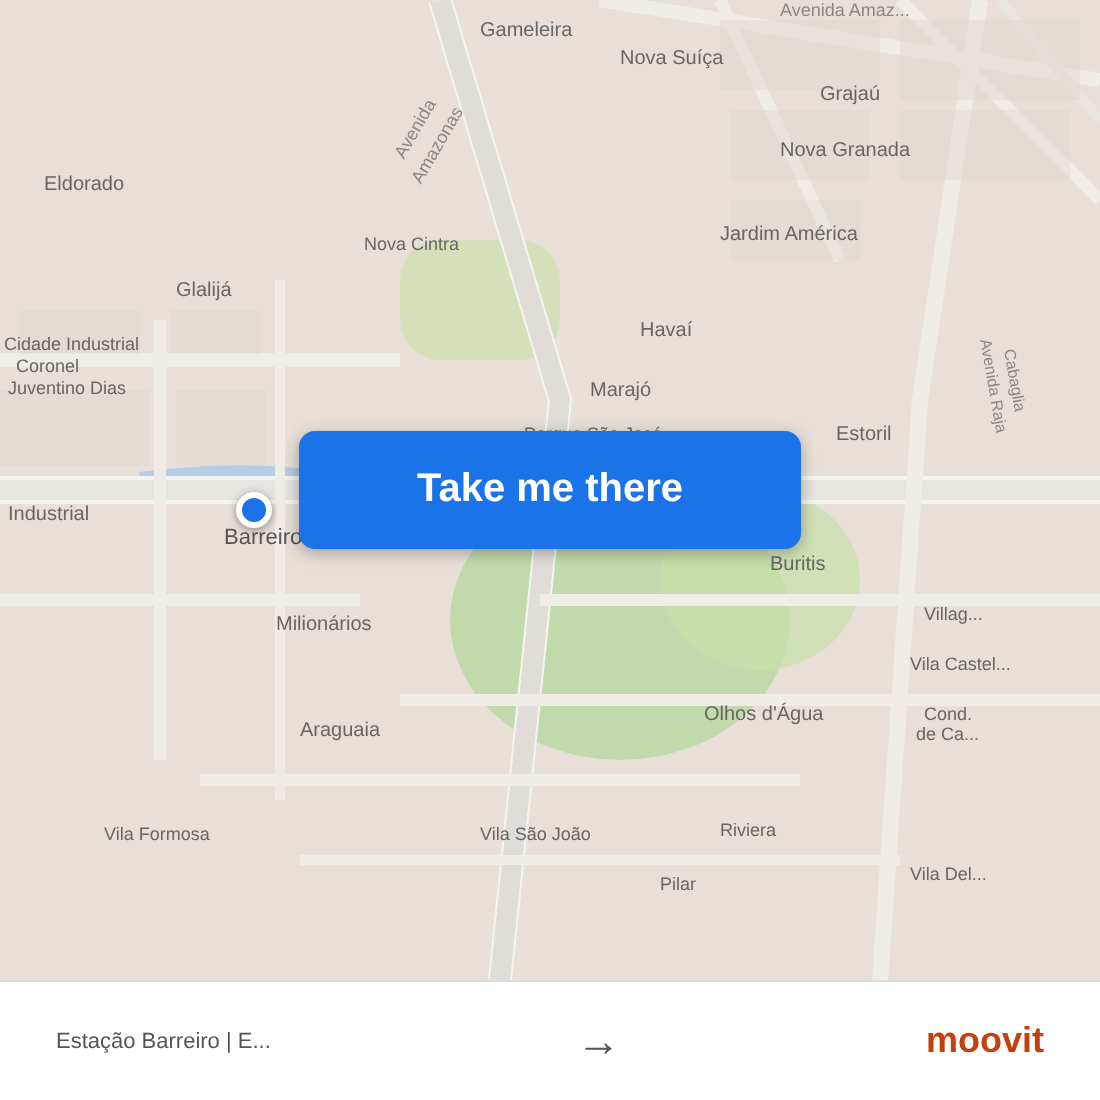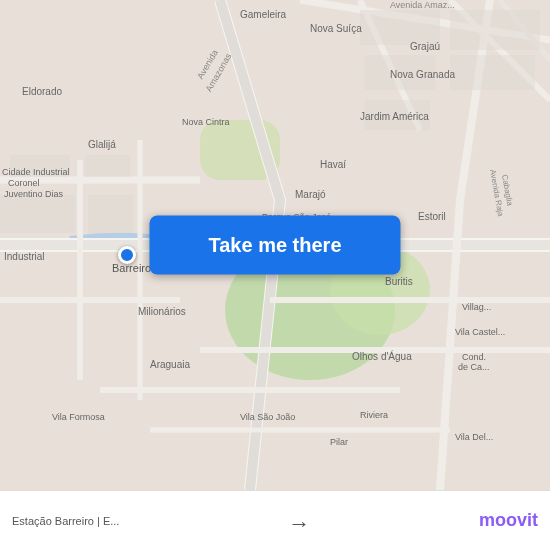--- a/index.html
+++ b/index.html
@@ -62,21 +62,21 @@
       height: 36px;
     }
 
     #footer {
       width: 550px;
       height: 60px;
       background: white;
       display: flex;
       align-items: center;
       justify-content: space-between;
-      padding: 0 12px;
+      padding: 0 28px;
       border-top: 1px solid #ddd;
     }
 
     .footer-location {
       display: flex;
       flex-direction: column;
       max-width: 200px;
     }
 
     .footer-location-label {
@@ -106,21 +106,21 @@
 
     .moovit-logo {
       display: flex;
       align-items: center;
       gap: 4px;
     }
 
     .moovit-text {
       font-size: 18px;
       font-weight: bold;
-      color: #8b5cf6;
+      color: #c2410c;
     }
 
     .footer-right {
       display: flex;
       align-items: center;
       gap: 8px;
     }
   </style>
 </head>
 <body>

